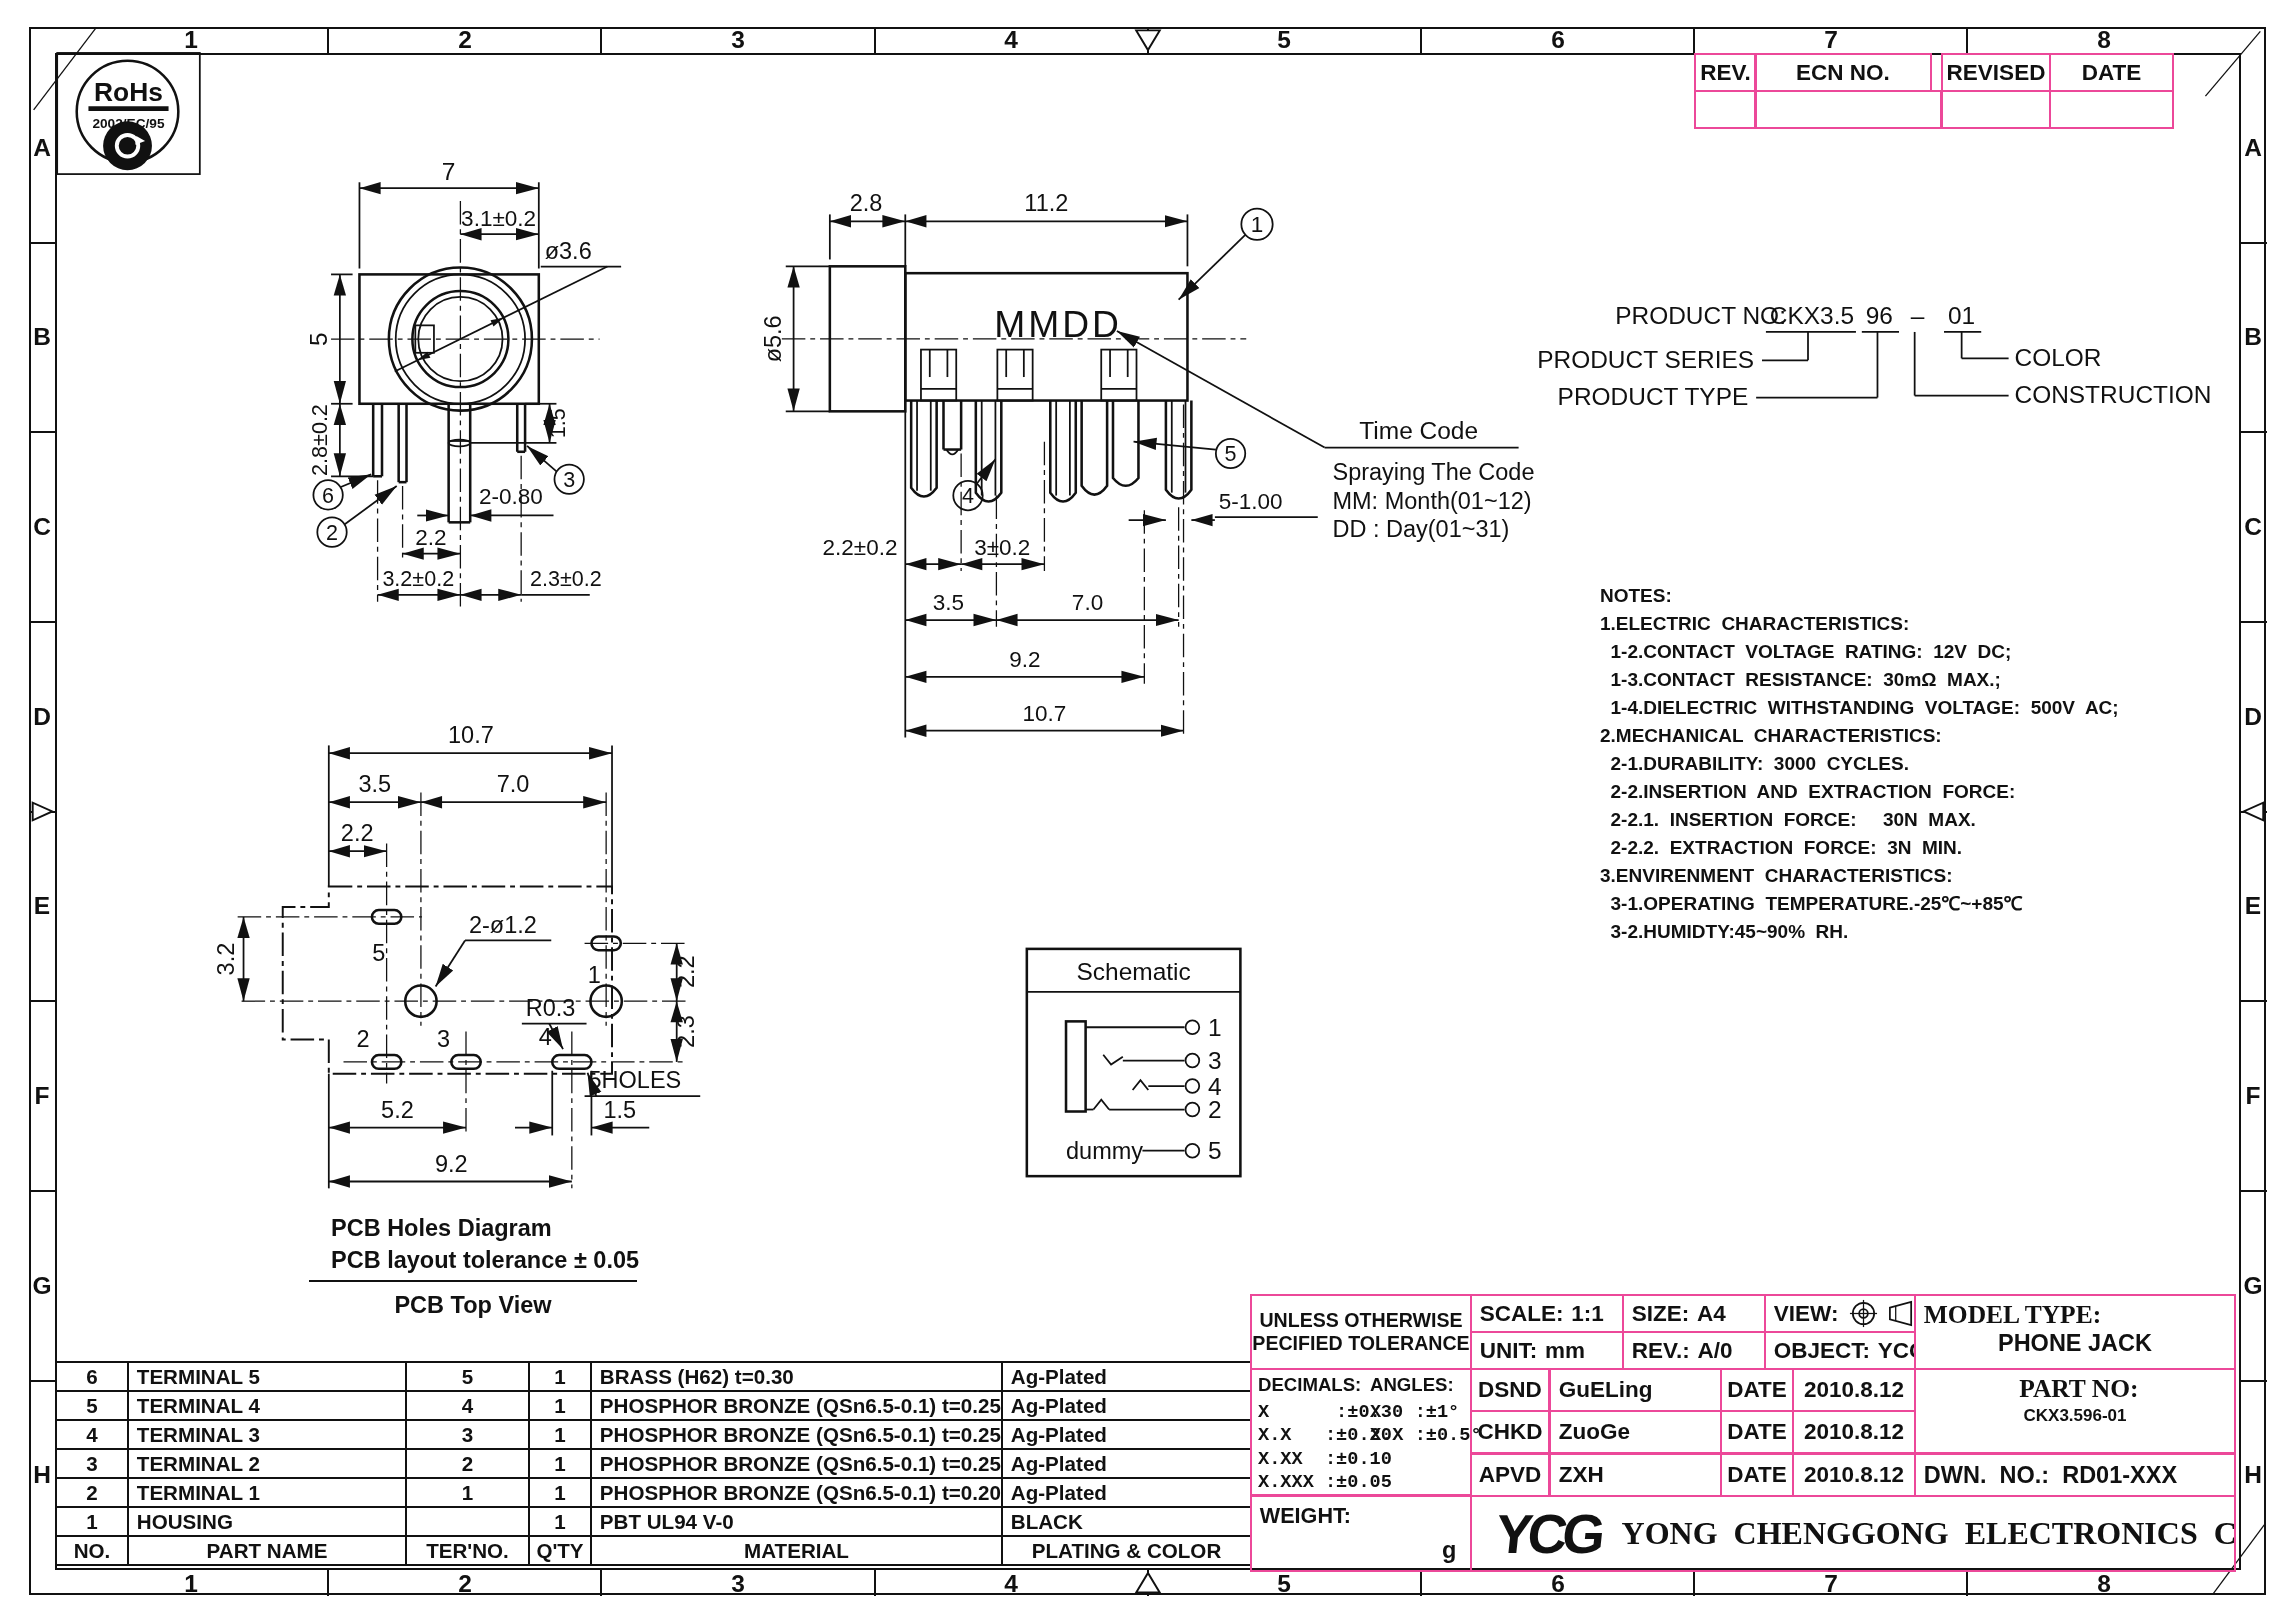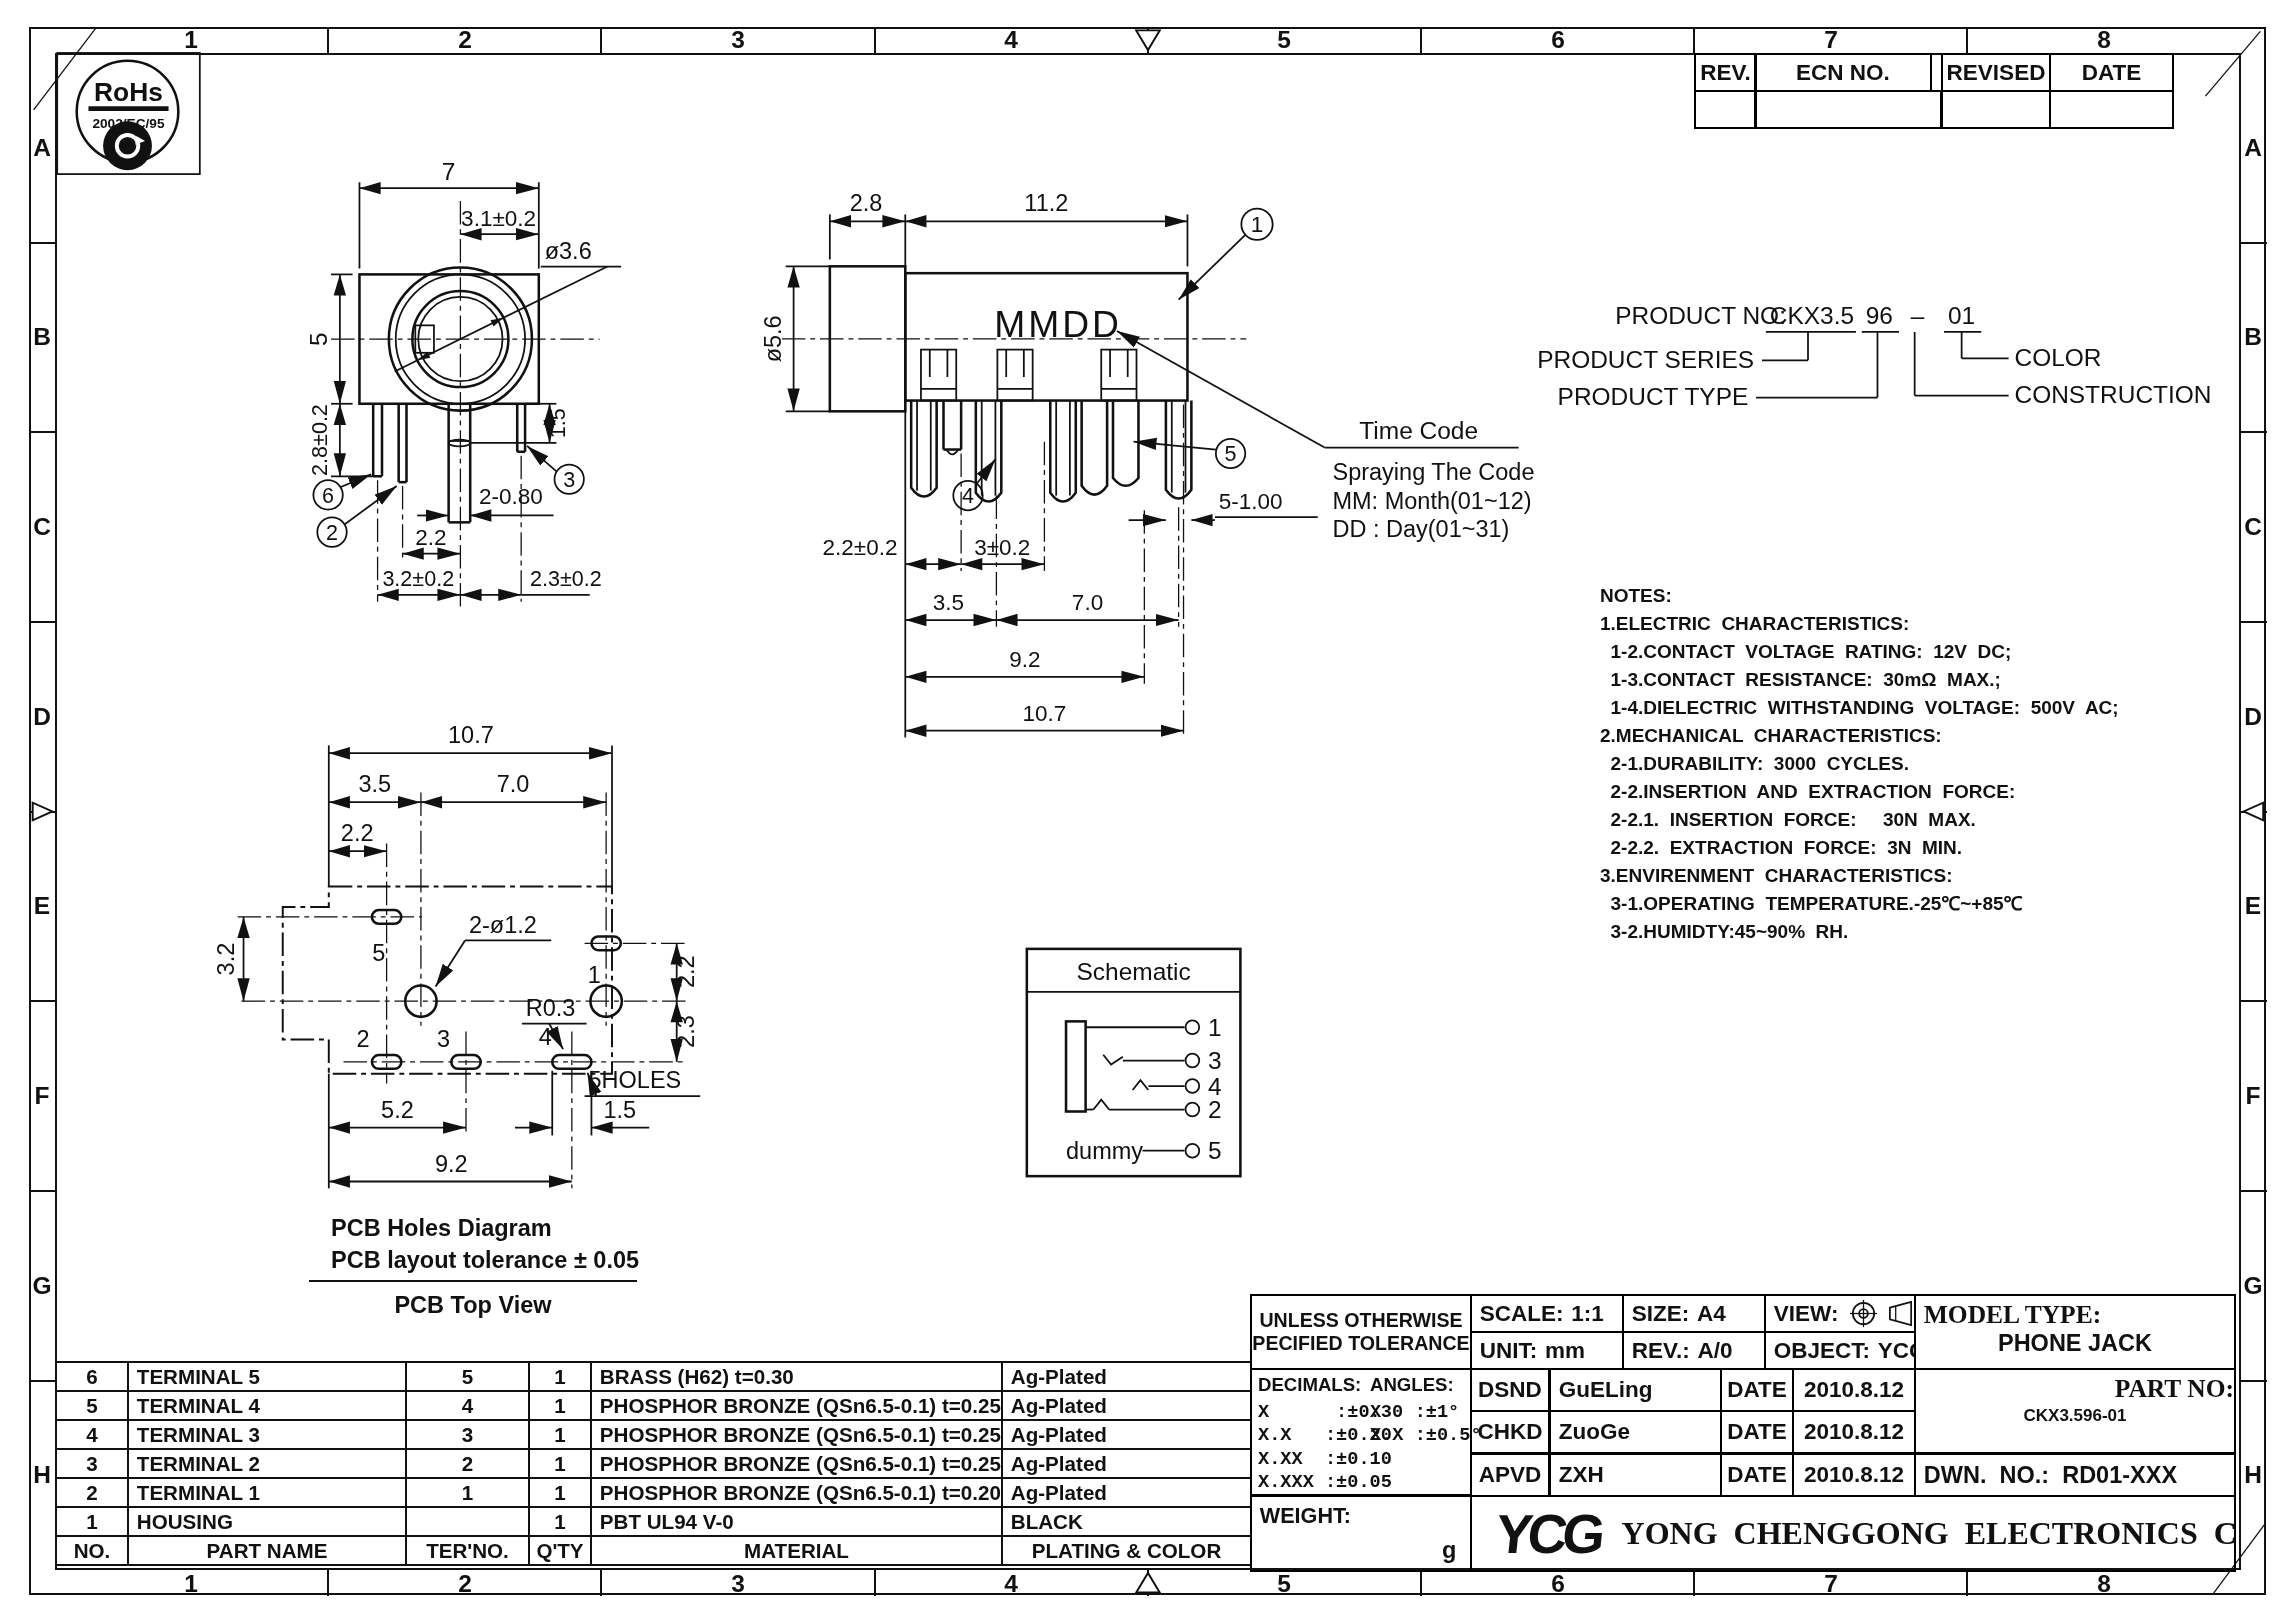--- a/index.html
+++ b/index.html
@@ -10,21 +10,21 @@
   .frame-inner{position:absolute;left:55px;top:53px;width:2186px;height:1517px;border:2.9px solid #111}
   .grid-label{position:absolute;font-size:24.5px;font-weight:700;transform:translate(-50%,-50%)}
   .tick{position:absolute;background:#111}
   svg{position:absolute;overflow:visible}
   svg text{font-family:"Liberation Sans",sans-serif;fill:#111}
   .dim{stroke:#111;stroke-width:1.8;fill:none}
   .thin{stroke:#111;stroke-width:1.3;fill:none}
   .thick{stroke:#111;stroke-width:2.6;fill:none}
   .cl{stroke:#111;stroke-width:1.3;fill:none;stroke-dasharray:24 5 5 5}
   .clb{stroke:#111;stroke-width:2;fill:none;stroke-dasharray:24 5 5 5}
-  .cell{position:absolute;border:2px solid #000000;display:flex;align-items:center;font-size:22.5px;overflow:hidden;white-space:nowrap}
+  .cell{position:absolute;border:2px solid #ec4899;display:flex;align-items:center;font-size:22.5px;overflow:hidden;white-space:nowrap}
   .cell .lab{margin:0 7.8px 0 7.8px;font-weight:600}
   .cell .val{font-weight:600}
   .ctr{justify-content:center}
   #parts{position:absolute;left:55px;top:1361px;width:1195px;border-collapse:collapse;table-layout:fixed}
   #parts td{border:2px solid #111;font-size:20.6px;font-weight:600;height:29px;padding:0 7.8px;overflow:hidden;white-space:nowrap}
   #parts td.c{text-align:center;padding:0}
   #notes-block{position:absolute;left:1600px;top:582px;width:667px}
   #notes-block .nline{font-size:19px;line-height:28px;font-weight:700;white-space:pre}
   .serifb{font-family:"Liberation Serif",serif;font-weight:700}
   .tol-line{position:absolute;font-size:18.6px;font-weight:700;white-space:pre}
@@ -619,21 +619,21 @@
     <div class="cell" style="left:1549px;top:1453px;width:173px;height:44px">
         <span class="val" style="margin-left:7.8px">ZXH</span>
       </div>
     <div class="cell ctr" style="left:1720px;top:1453px;width:74px;height:44px">
         <span class="val">DATE</span>
       </div>
     <div class="cell ctr" style="left:1792px;top:1453px;width:124px;height:44px">
         <span class="val">2010.8.12</span>
       </div>
 
-    <div class="cell" style="left:1914px;top:1368px;width:322px;height:86px;flex-direction:column;align-items:flex-end">
+    <div class="cell" style="left:1914px;top:1368px;width:322px;height:86px;flex-direction:column;align-items:center">
       <div class="serifb" style="font-size:25.5px;margin:3.9px 0 2px 7.8px">PART NO:</div>
       <div style="font-size:17px;font-weight:600;width:100%;text-align:center">CKX3.596-01</div>
     </div>
     <div class="cell" style="left:1914px;top:1453px;width:322px;height:44px">
       <span style="font-size:23.5px;font-weight:700;margin-left:7.8px;white-space:pre">DWN.  NO.:  RD01-XXX</span>
     </div>
 
     <div class="cell" style="left:1250px;top:1495px;width:222px;height:77px;align-items:flex-start">
       <span style="font-size:21.6px;font-weight:700;margin:5.9px 0 0 7.8px">WEIGHT:</span>
       <span style="position:absolute;right:13.7px;bottom:5.9px;font-size:23.5px;font-weight:700">g</span>

